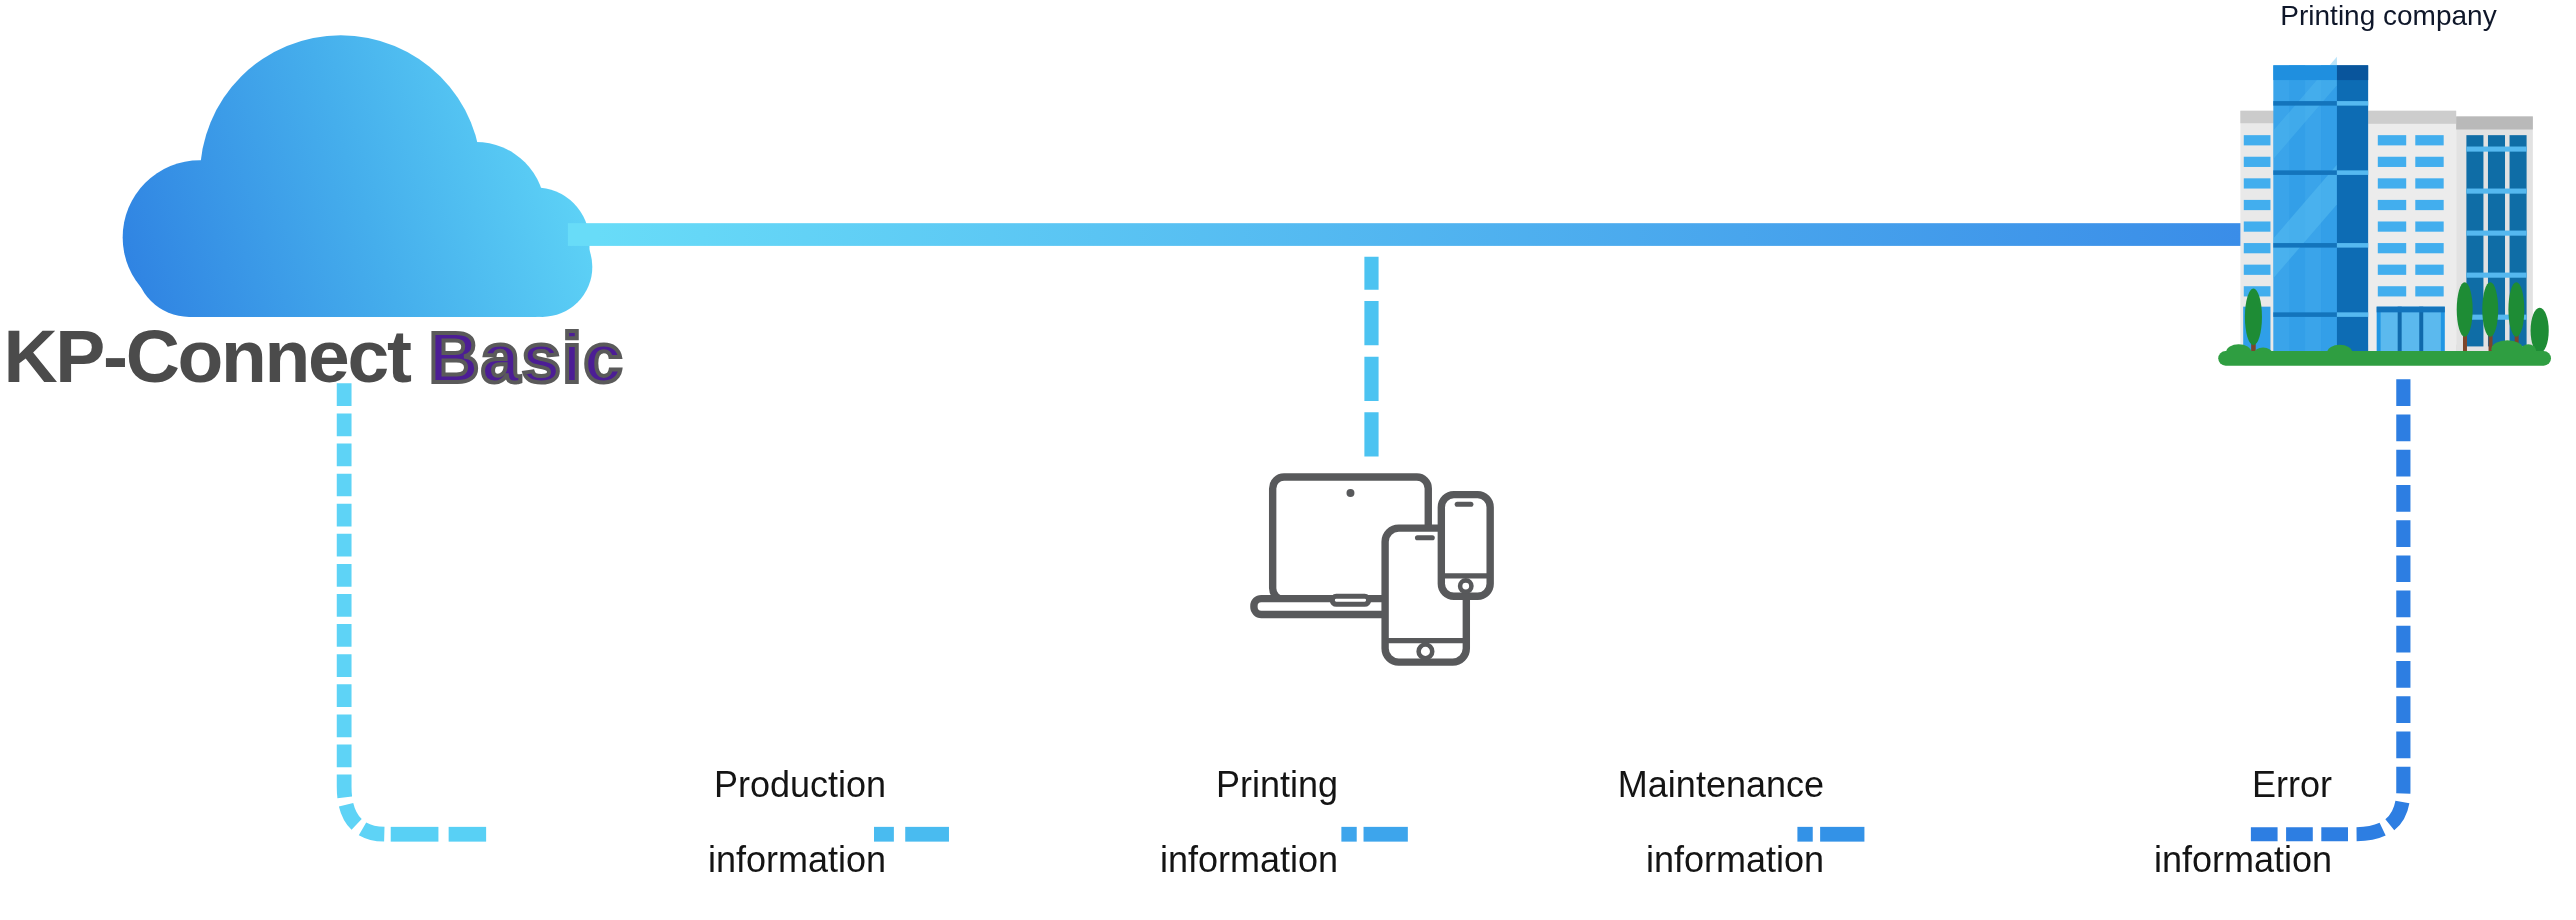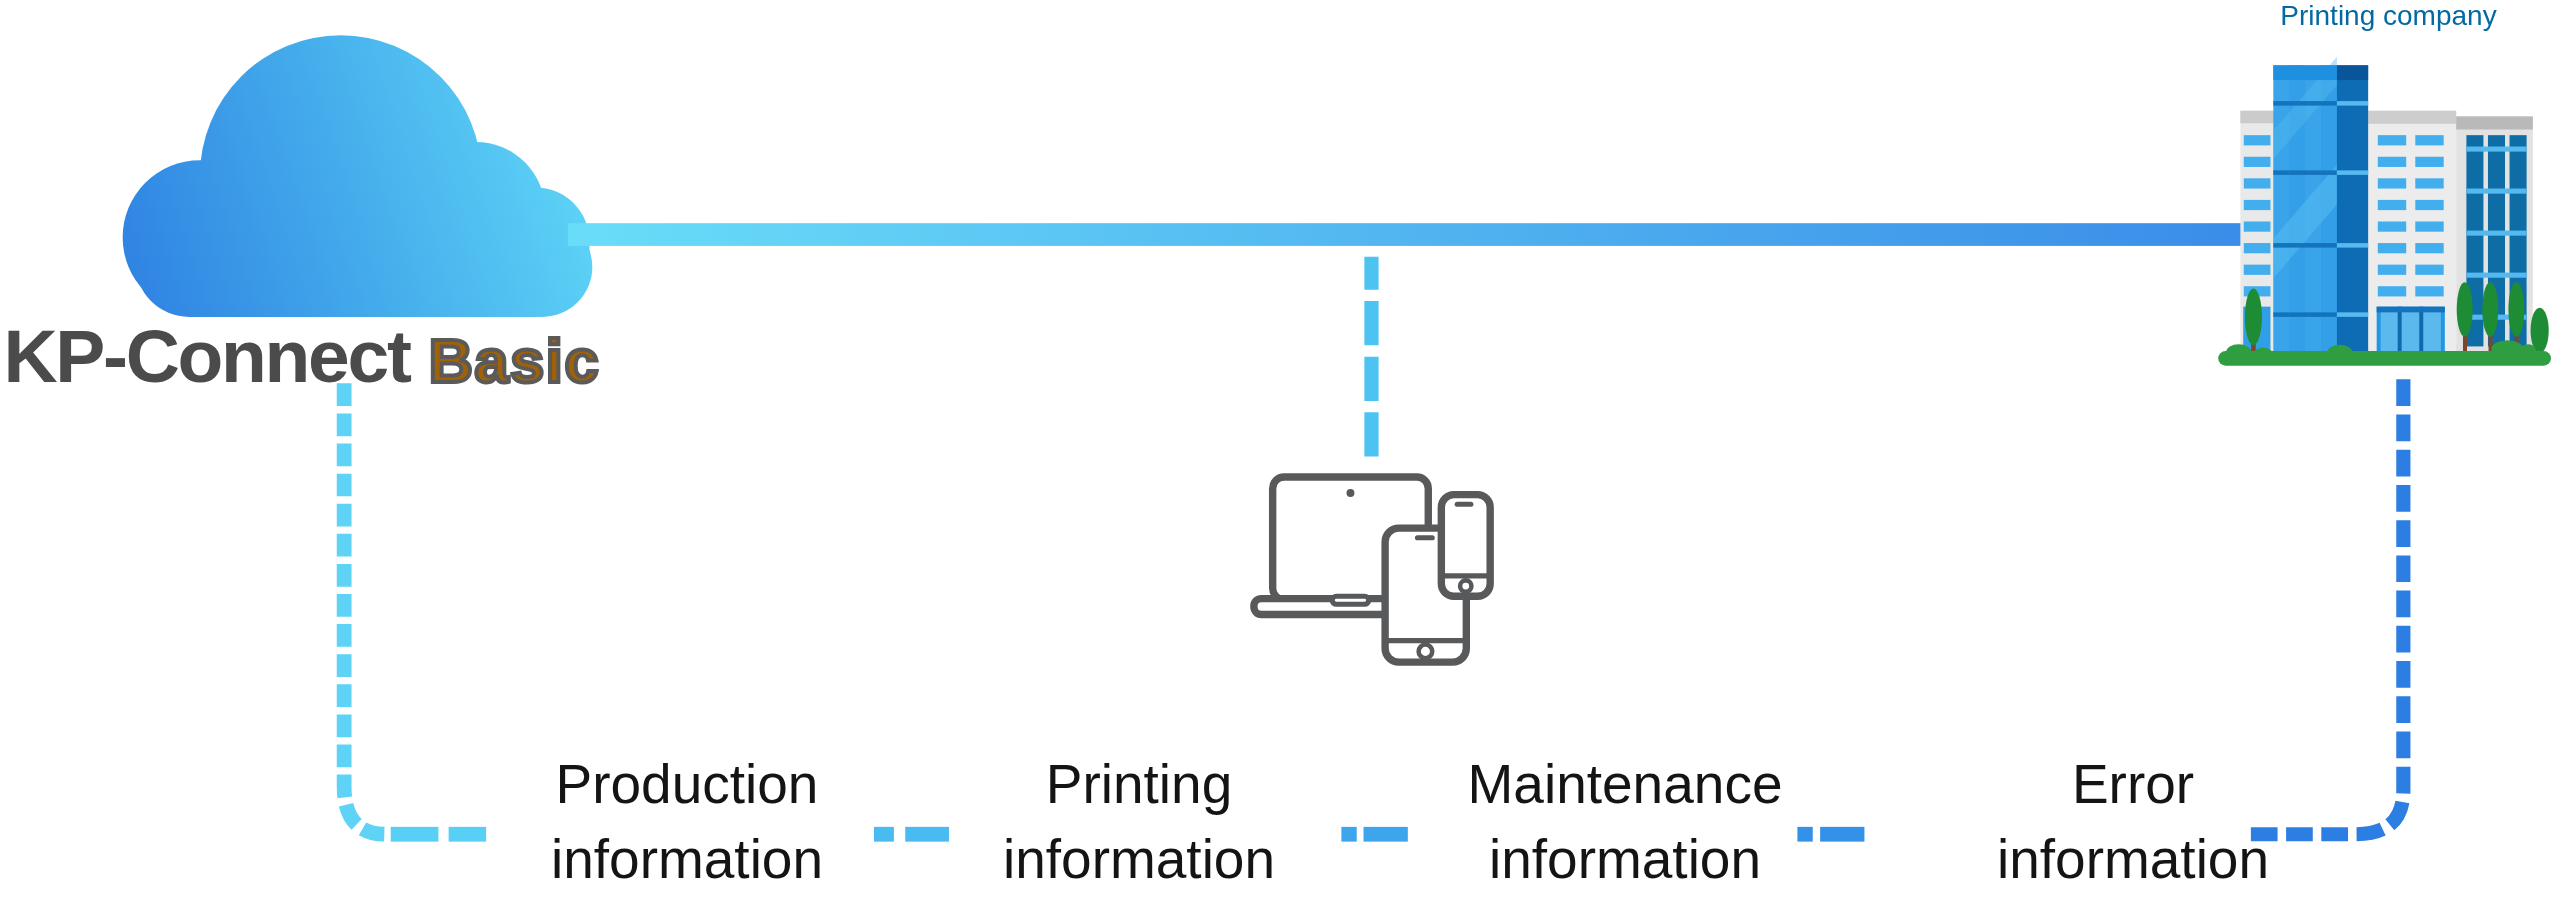--- a/index.html
+++ b/index.html
@@ -5,30 +5,30 @@
   html,body{margin:0;padding:0;background:#ffffff;}
   body{font-family:"Liberation Sans", sans-serif;}
   #stage{position:relative;width:2576px;height:920px;background:#ffffff;overflow:hidden;}
   #gfx{position:absolute;left:0;top:0;width:2576px;height:920px;}
 
   .logo{position:absolute;left:3.4px;top:313px;white-space:nowrap;}
   .logo .brand{
     font-size:75px;font-weight:700;letter-spacing:-2.3px;color:#4b4b4b;margin-top:40px;
   }
   .logo .variant{
-    font-size:61px;font-weight:600;letter-spacing:1.7px;color:#a16207;
+    font-size:70px;font-weight:600;letter-spacing:1.7px;color:#4c1d95;
     -webkit-text-stroke:4px #5a5a5a;margin-left:19.3px;
   }
   .building-title{
     position:absolute;left:2218px;top:0px;width:341px;text-align:center;
-    font-size:28px;color:#0369a1;letter-spacing:0px;
+    font-size:28px;color:#0f172a;letter-spacing:0px;
   }
   .info-label{
-    position:absolute;top:747px;width:398px;text-align:center;
-    color:#141414;font-size:55px;line-height:75px;font-weight:400;
+    position:absolute;top:747px;width:398px;text-align:right;
+    color:#141414;font-size:36px;line-height:75px;font-weight:400;
   }
   .info-label span{display:block;}
 </style>
 </head>
 <body>
 
 <div id="stage">
 
   <svg id="gfx" viewBox="0 0 4536 1620">
     <defs>

